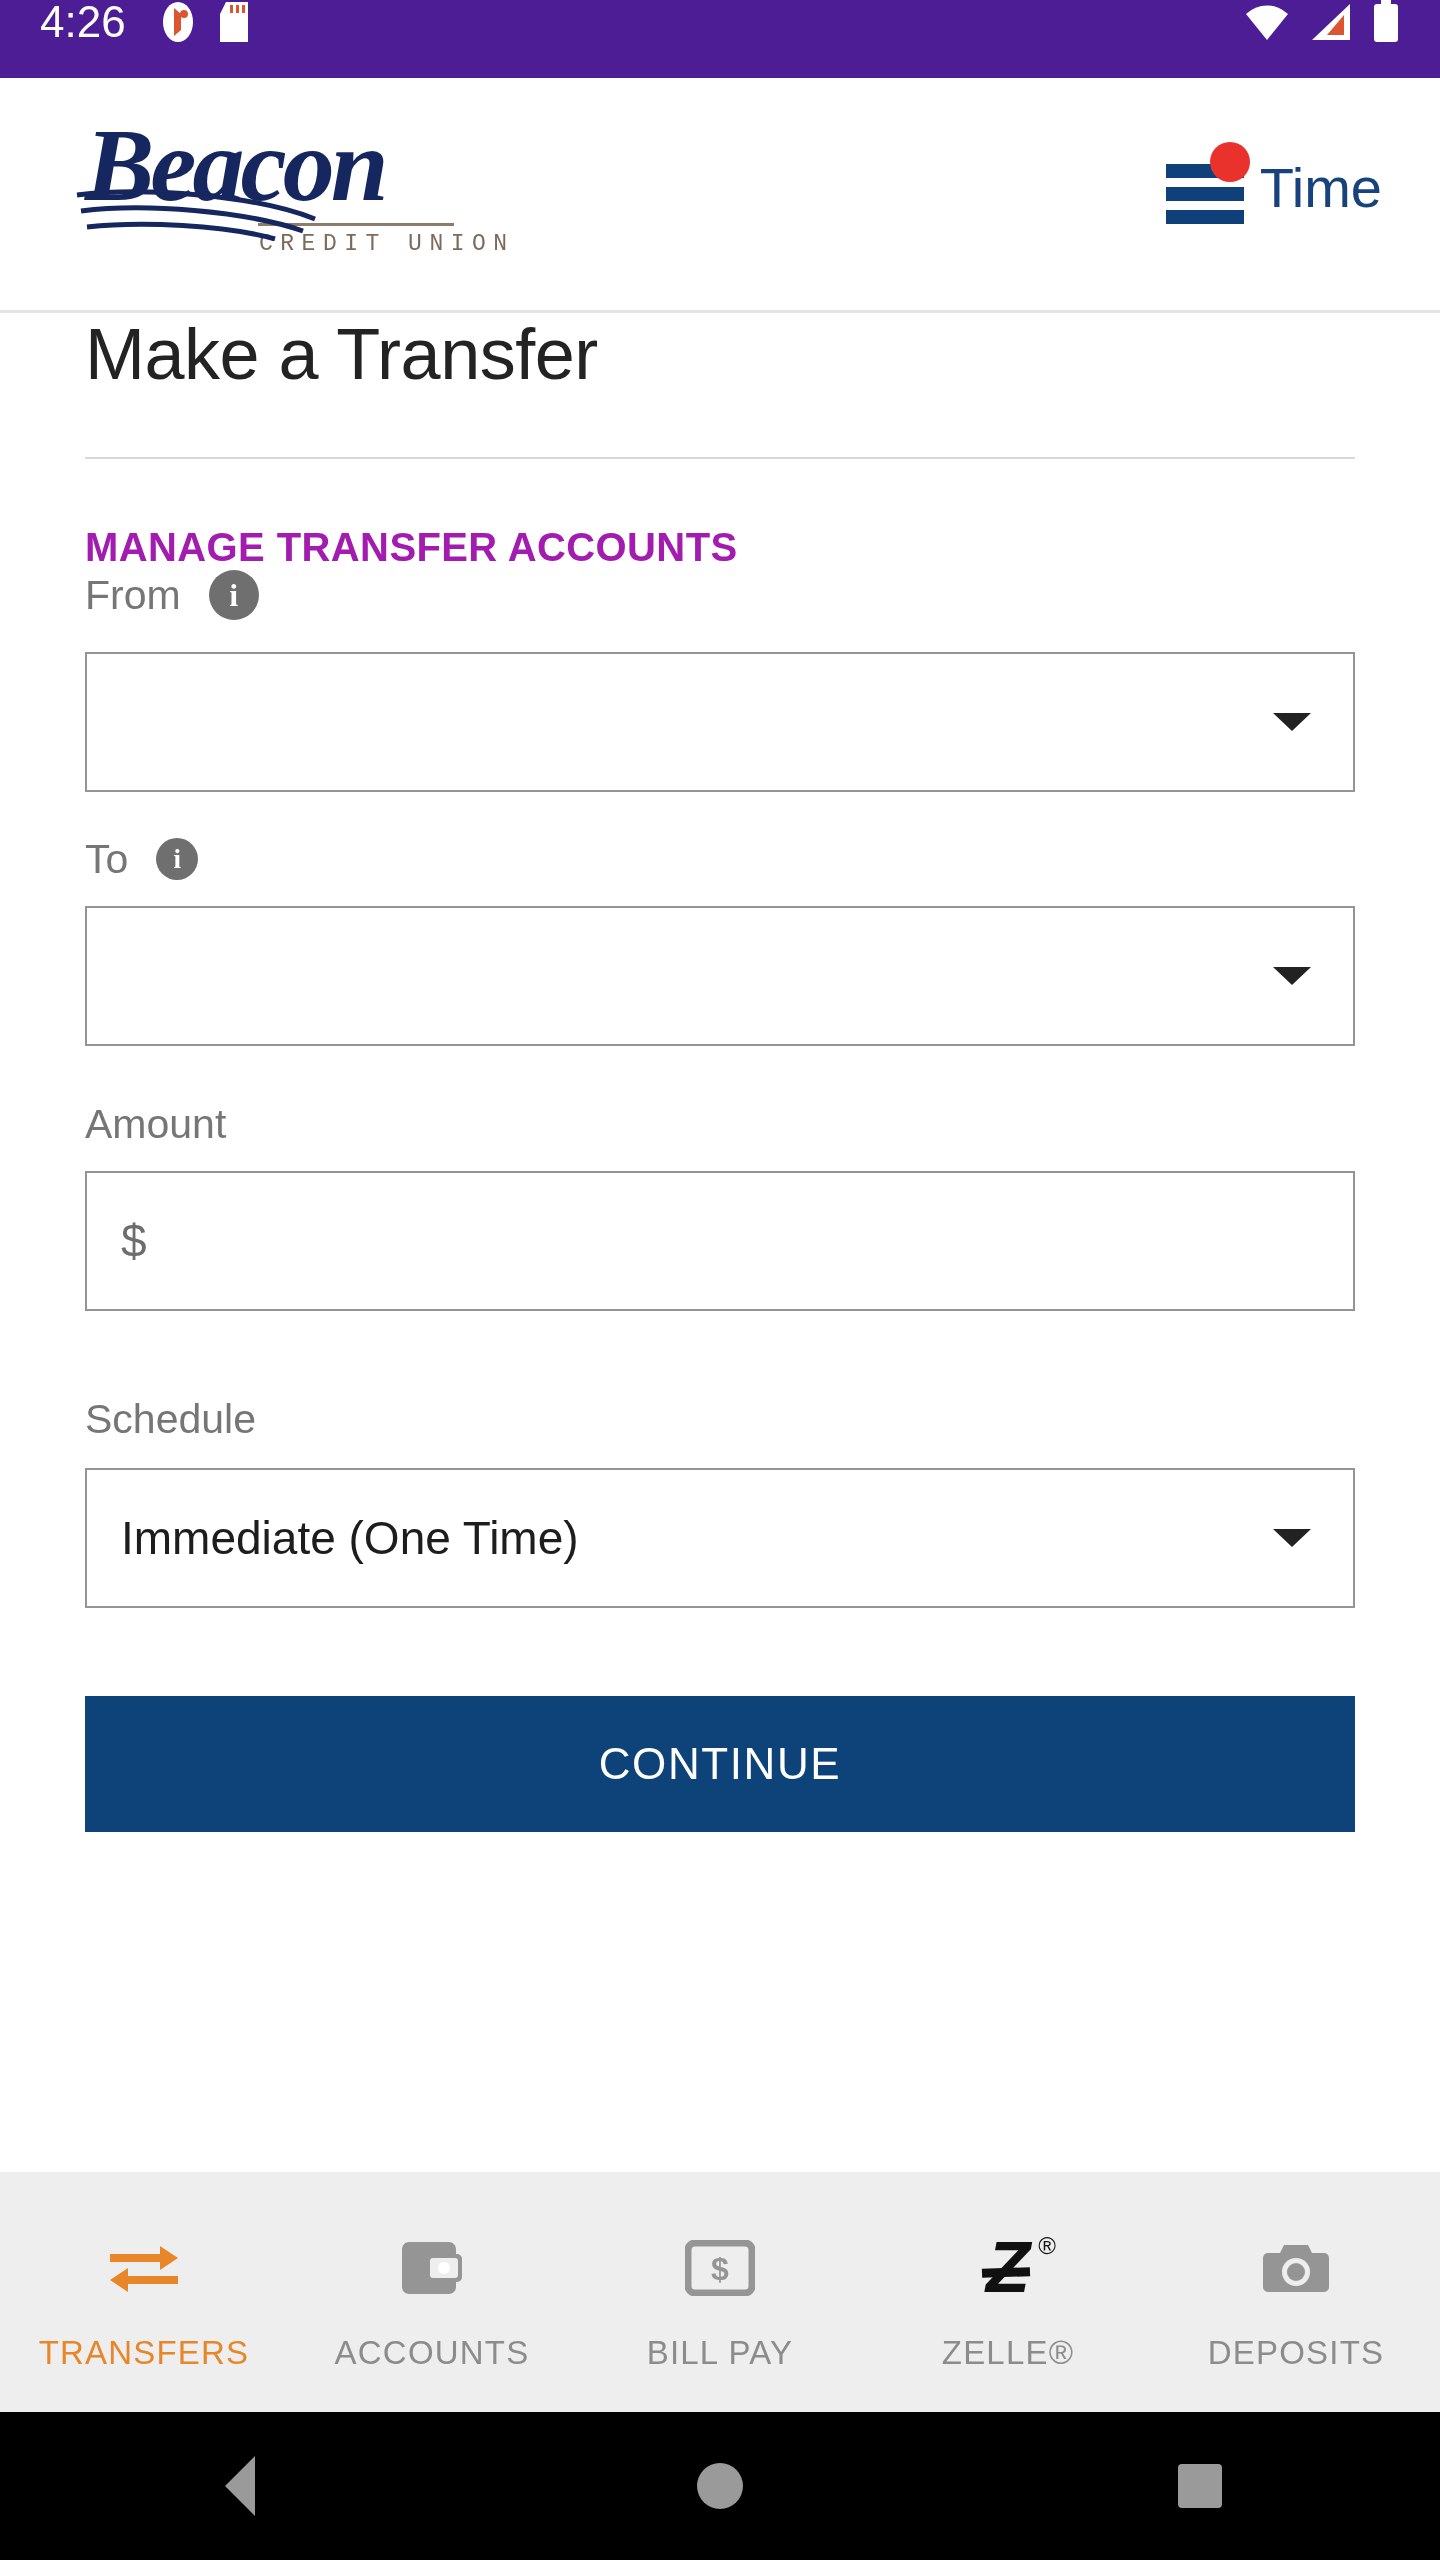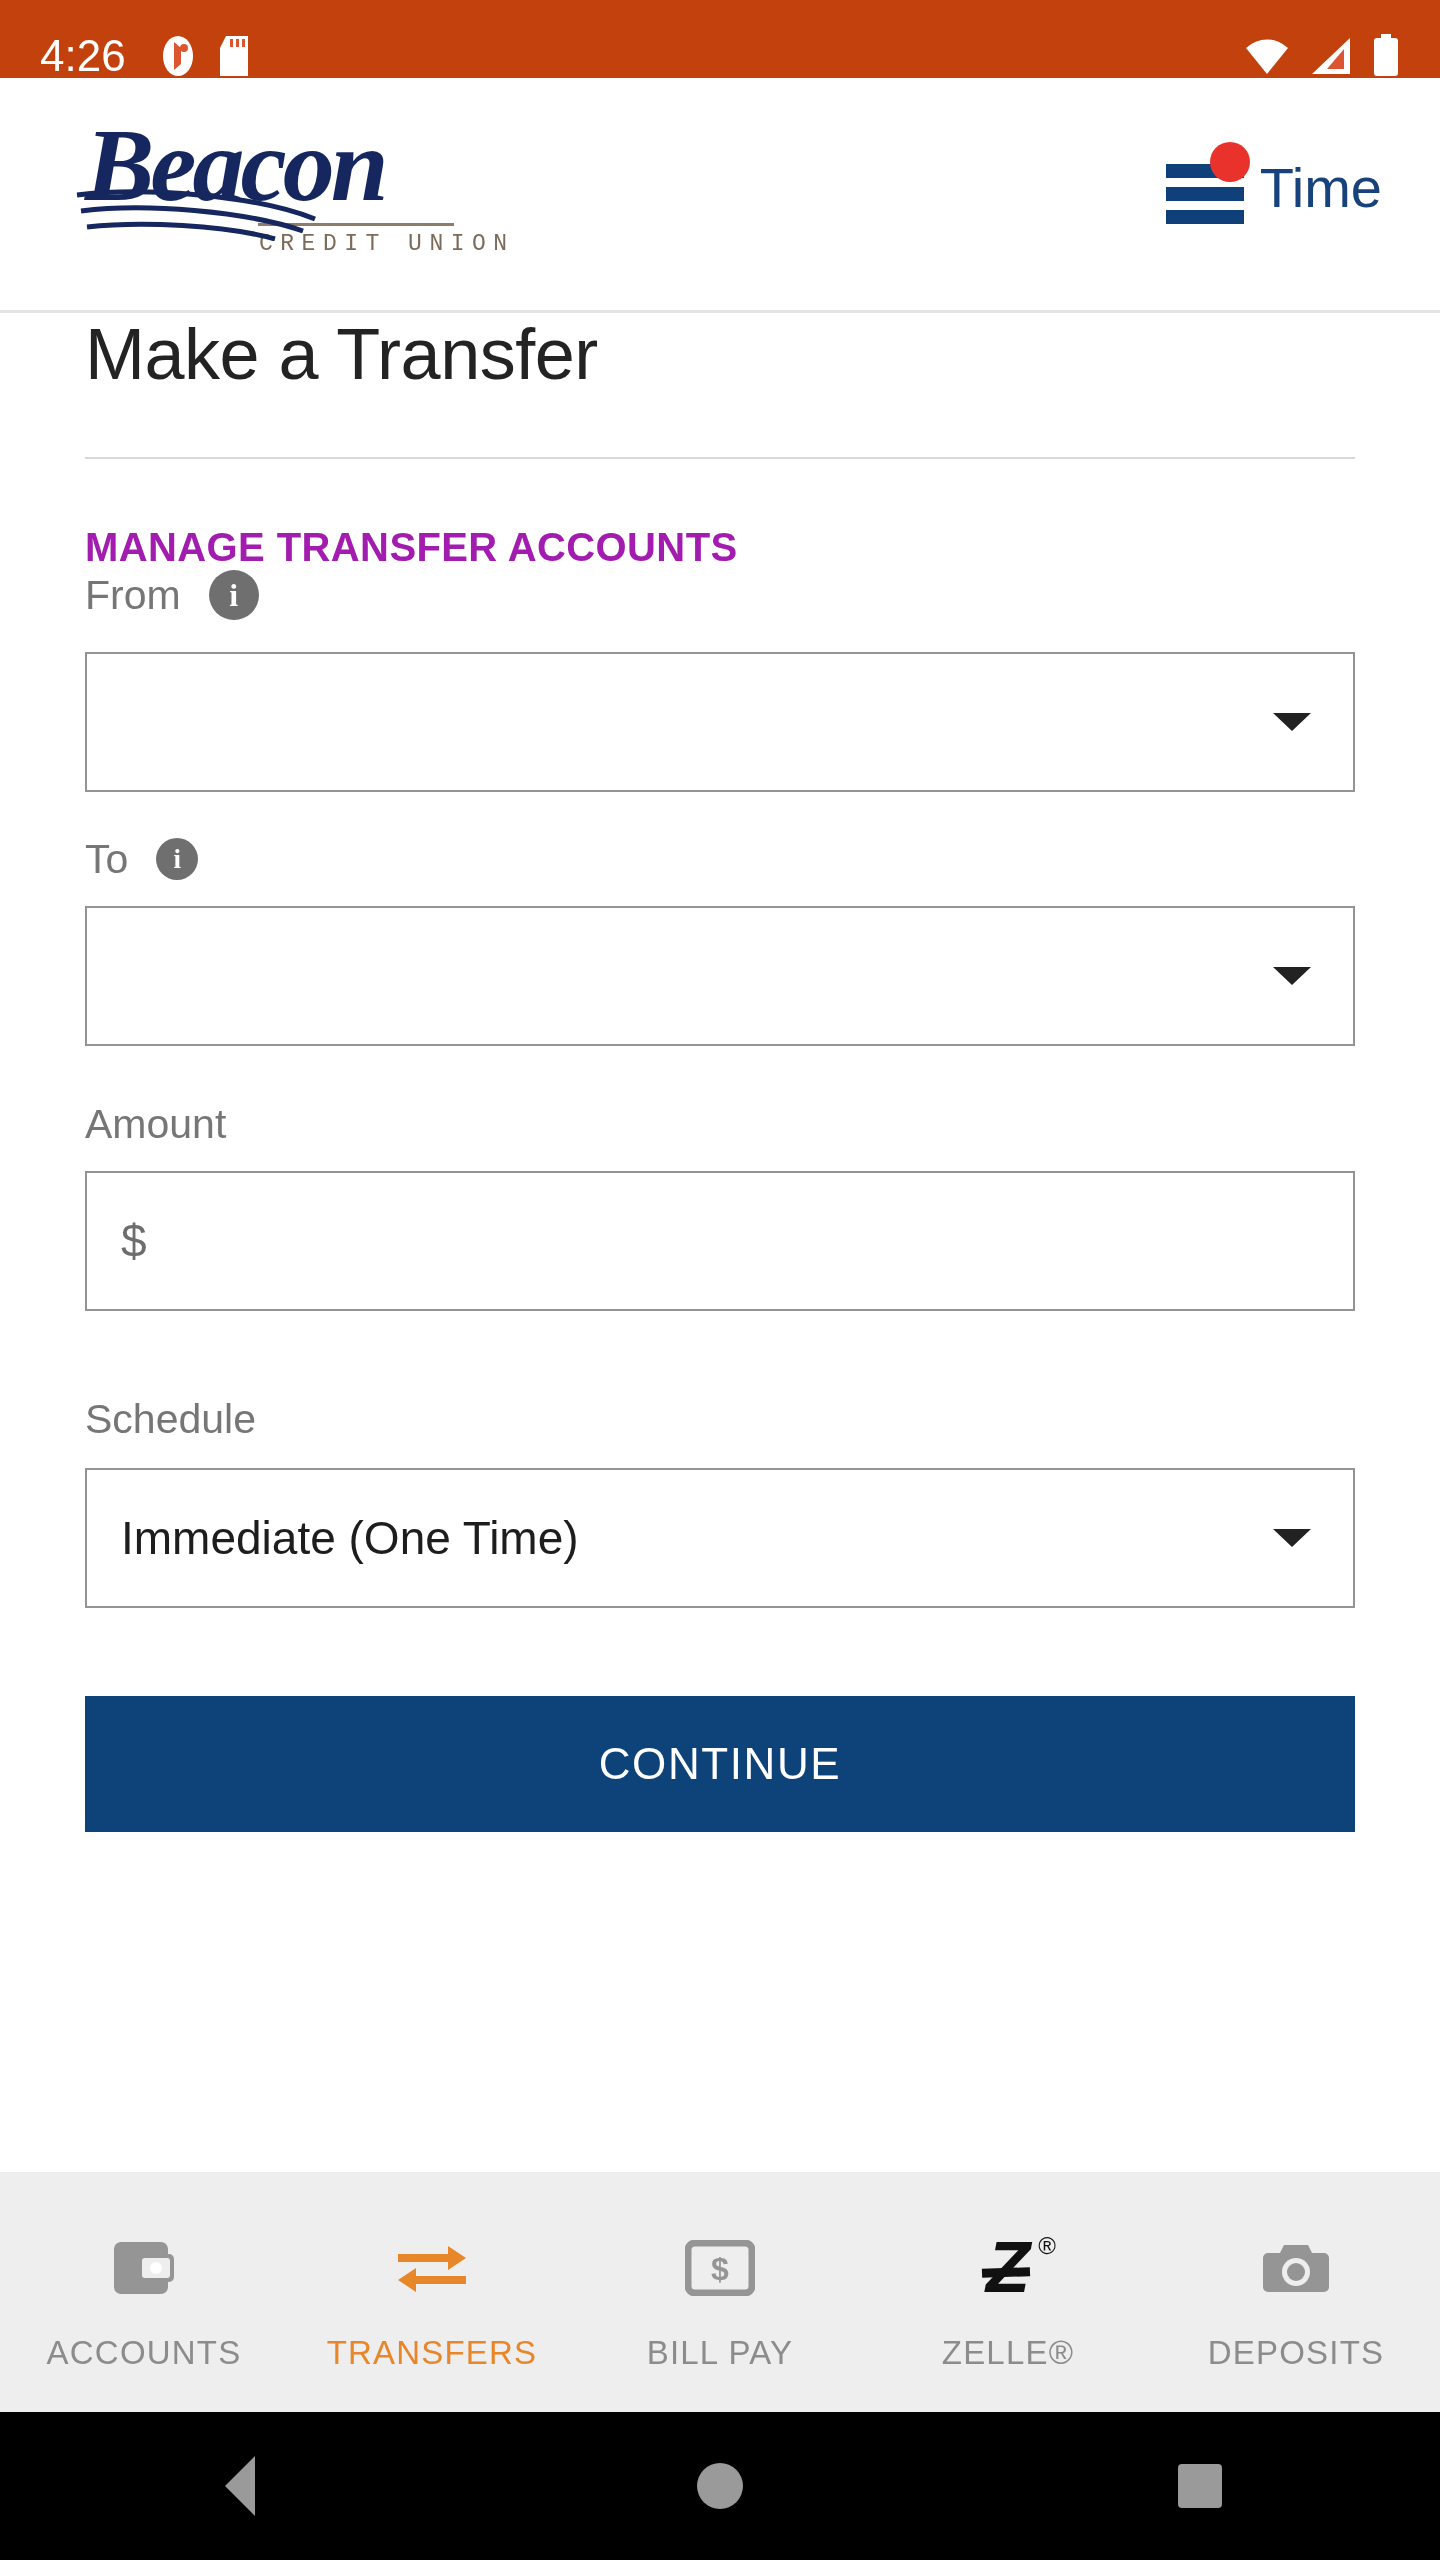--- a/index.html
+++ b/index.html
@@ -17,23 +17,23 @@
     width: 1440px;
     height: 2560px;
     display: flex;
     flex-direction: column;
     background: #ffffff;
   }
 
   
   .status-bar {
     height: 78px;
-    background: #c2410c;
-    display: flex;
-    align-items: flex-end;
+    background: #4c1d95;
+    display: flex;
+    align-items: flex-start;
     padding: 0 26px 0 40px;
     flex: 0 0 auto;
   }
   .status-time {
     color: #ffffff;
     font-size: 44px;
     font-family: "Liberation Sans", sans-serif;
     letter-spacing: 0px;
     line-height: 1;
     margin-right: 34px;
@@ -453,42 +453,42 @@
         <span class="select-value">Immediate (One Time)</span>
         <span class="caret"></span>
       </div>
     </div>
 
     <button class="continue-button">CONTINUE</button>
   </div>
 
   <div class="tab-bar">
 
+    <div class="tab-item active">
+      <span class="tab-icon">
+        <svg width="76" height="60" viewBox="0 0 76 60">
+          <path d="M4 16 L54 16 L54 8 L72 20 L54 32 L54 24 L4 24 Z" fill="#E8862A"></path>
+          <path d="M72 38 L22 38 L22 30 L4 42 L22 54 L22 46 L72 46 Z" fill="#E8862A"></path>
+        </svg>
+      </span>
+      <span class="tab-label">TRANSFERS</span>
+    </div>
+
     <div class="tab-item">
       <span class="tab-icon">
         <svg width="64" height="60" viewBox="0 0 64 60">
           <rect x="2" y="4" width="54" height="52" rx="7" fill="#959595"></rect>
           <rect x="26" y="16" width="36" height="28" rx="5" fill="#959595"></rect>
           <rect x="30" y="20" width="28" height="20" rx="3" fill="#eeeeee"></rect>
           <circle cx="44" cy="30" r="6" fill="#ffffff"></circle>
         </svg>
       </span>
       <span class="tab-label">ACCOUNTS</span>
     </div>
 
-    <div class="tab-item active">
-      <span class="tab-icon">
-        <svg width="76" height="60" viewBox="0 0 76 60">
-          <path d="M4 16 L54 16 L54 8 L72 20 L54 32 L54 24 L4 24 Z" fill="#E8862A"></path>
-          <path d="M72 38 L22 38 L22 30 L4 42 L22 54 L22 46 L72 46 Z" fill="#E8862A"></path>
-        </svg>
-      </span>
-      <span class="tab-label">TRANSFERS</span>
-    </div>
-
     <div class="tab-item">
       <span class="tab-icon">
         <svg width="70" height="56" viewBox="0 0 70 56">
           <rect x="3" y="3" width="64" height="50" rx="7" fill="none" stroke="#959595" stroke-width="7"></rect>
           <text x="35" y="40" font-family="Liberation Sans, sans-serif" font-size="32" font-weight="bold" fill="#959595" text-anchor="middle">$</text>
         </svg>
       </span>
       <span class="tab-label">BILL PAY</span>
     </div>
 

